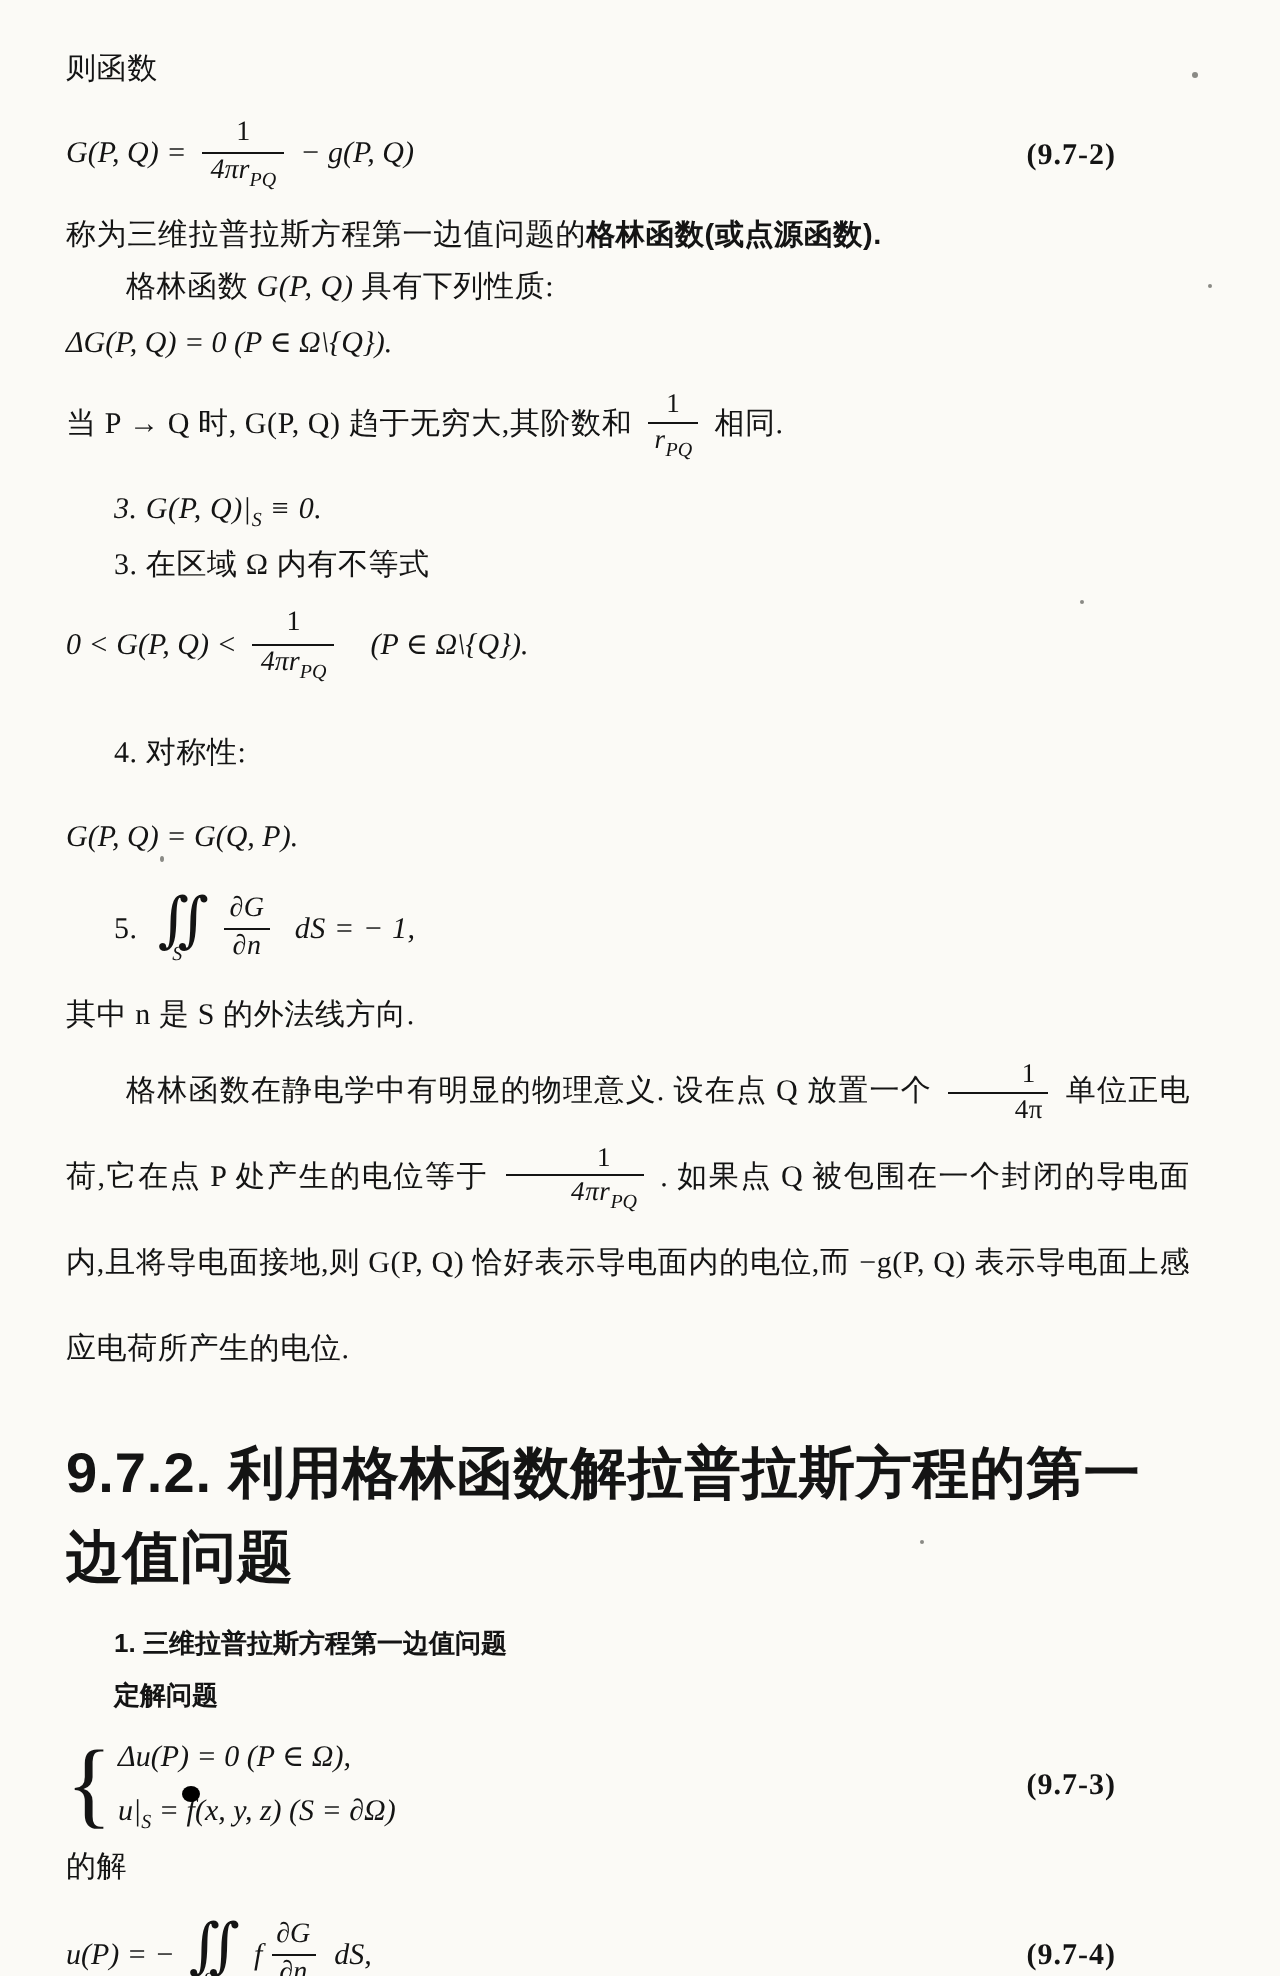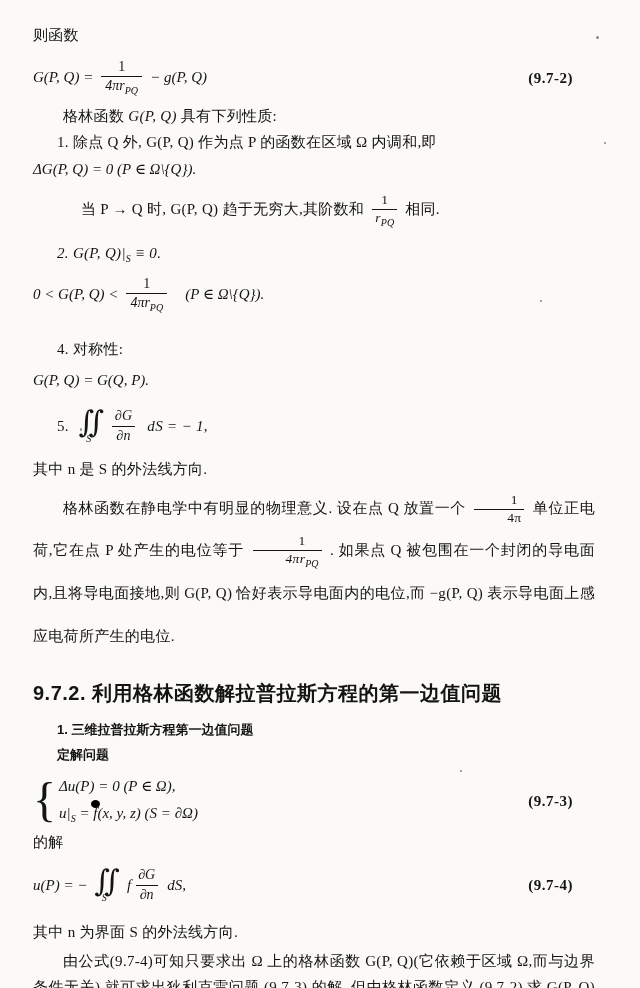--- a/index.html
+++ b/index.html
@@ -19,21 +19,21 @@
   .txt { letter-spacing:0.3px; }
   .indent { text-indent:2em; }
   .li { padding-left:24px; }
   .m { font-style:italic; font-family:"Liberation Serif","DejaVu Serif",serif; }
   .hei { font-family:"Liberation Sans","DejaVu Sans",sans-serif; font-weight:bold; }
   sub.msub { font-size:10px; font-style:italic; vertical-align:-4px; letter-spacing:0; }
 
   
   .eqrow { position:relative; display:flex; align-items:center; justify-content:flex-start; }
   .eqbody { display:inline-flex; align-items:center; gap:5px; }
-  .eqtag { position:absolute; right:22px; top:50%; transform:translateY(-50%);
+  .eqtag { position:absolute; right:37px; top:50%; transform:translateY(-50%);
            font-weight:bold; font-style:normal; letter-spacing:0.5px; }
 
   
   .frac { display:inline-flex; flex-direction:column; align-items:center;
           vertical-align:middle; margin:0 3px; line-height:1.15; font-size:14px; }
   .frac .fn { padding:0 4px 1px; }
   .frac .fd { border-top:1.5px solid #141414; padding:1px 4px 0; white-space:nowrap; }
   .inline-frac { display:inline-flex; flex-direction:column; align-items:center;
           vertical-align:middle; margin:0 4px; line-height:1.1; font-size:13.5px; }
   .inline-frac .fn { padding:0 3px 1px; }
@@ -45,27 +45,27 @@
   .iint-sym { font-size:30px; font-style:normal; line-height:0.95; }
   .iint-sub { font-size:10px; font-style:italic; margin-top:-2px; margin-left:-6px; }
 
   
   .system { position:relative; display:inline-flex; align-items:center; }
   .brace { font-size:48px; font-weight:400; line-height:0.85; margin-right:3px; font-style:normal; }
   .syslines { display:inline-flex; flex-direction:column; align-items:flex-start; gap:5px; text-align:left; }
   .blot { position:absolute; width:9px; height:8px; border-radius:50%; background:#000;
           left:58px; top:25px; }
 
-  .heading { font-size:20px; letter-spacing:0.5px; }
+  .heading { font-size:28px; letter-spacing:0.5px; }
   .sub-heading { font-size:13px; }
 
   .speck { position:absolute; background:#8a8a85; border-radius:50%; }
 
   
-  .mt2{margin-top:8px;} .mt4{margin-top:4px;} .mt6{margin-top:6px;} .mt8{margin-top:8px;}
+  .mt2{margin-top:18px;} .mt4{margin-top:4px;} .mt6{margin-top:6px;} .mt8{margin-top:8px;}
   .mt10{margin-top:20px;} .mt12{margin-top:12px;}
   .electro { line-height:2.85; text-align:justify; }
   .final-para { line-height:1.78; text-align:justify; }
 </style>
 </head>
 <body>
 
 <div class="page">
 
   <div class="speck" style="left:596px; top:36px; width:3px; height:3px;"></div>
@@ -81,48 +81,51 @@
       <span class="m">G(P, Q) =</span>
       <span class="frac">
         <span class="fn">1</span>
         <span class="fd m"><span>4πr</span><sub class="msub">PQ</sub></span>
       </span>
       <span class="m">− g(P, Q)</span>
     </span>
     <span class="eqtag">(9.7-2)</span>
   </div>
 
+  <div class="txt mt6">
+    <span>称为三维拉普拉斯方程第一边值问题的</span><span class="hei" style="font-size:14.5px;">格林函数(或点源函数).</span>
+  </div>
 
   <div class="txt indent mt4">
     <span>格林函数 </span><span class="m">G(P, Q)</span><span> 具有下列性质:</span>
   </div>
 
-  <div class="txt li mt4">1. 除点 Q 外, G(P, Q) 作为点 P 的函数在区域 Ω 内调和,即</div>
 
   <div class="eqrow mt4" style="height:24px;">
     <span class="eqbody">
         <span class="m">ΔG(P, Q) = 0   (P ∈ Ω\{Q}).</span>
       </span>
   </div>
 
-  <div class="txt mt6" style="height:46px; display:flex; align-items:center;margin-left:48px;">
+  <div class="txt mt6" style="height:46px; display:flex; align-items:center;">
     <span>
       <span>当 P → Q 时, G(P, Q) 趋于无穷大,其阶数和</span>
       <span class="inline-frac">
         <span class="fn">1</span>
         <span class="fd m"><span>r</span><sub class="msub">PQ</sub></span>
       </span>
       <span>相同.</span>
     </span>
   </div>
 
   <div class="txt li mt8">
-    <span class="m">2. G(P, Q)|</span><sub class="msub">S</sub><span class="m"> ≡ 0.</span>
-  </div>
-
+    <span class="m">3. G(P, Q)|</span><sub class="msub">S</sub><span class="m"> ≡ 0.</span>
+  </div>
+
+  <div class="txt li mt4">3. 在区域 Ω 内有不等式</div>
 
   <div class="eqrow mt6" style="height:46px;">
     <span class="eqbody">
       <span class="m">0 &lt; G(P, Q) &lt;</span>
       <span class="frac">
         <span class="fn">1</span>
         <span class="fd m"><span>4πr</span><sub class="msub">PQ</sub></span>
       </span>
       <span class="m" style="margin-left:10px;">(P ∈ Ω\{Q}).</span>
     </span>

